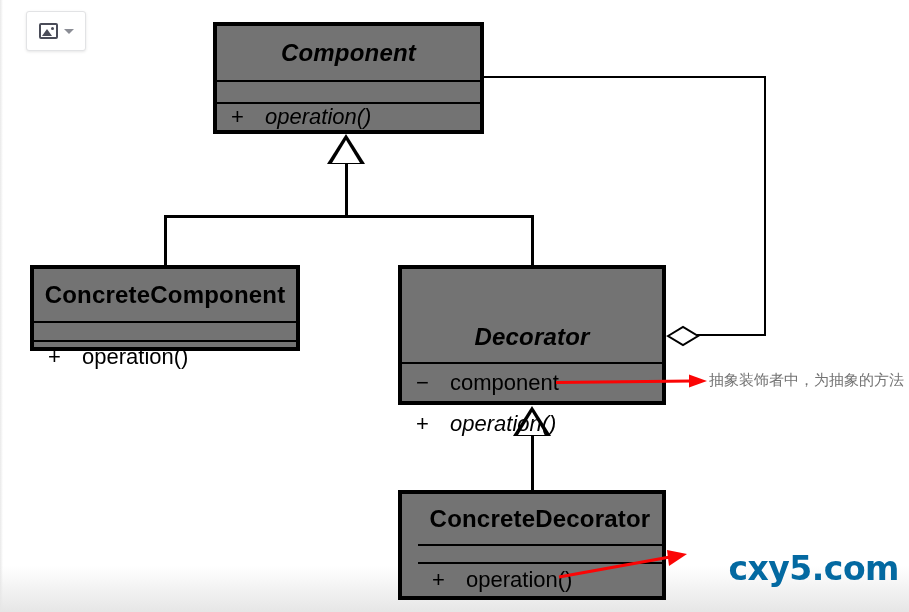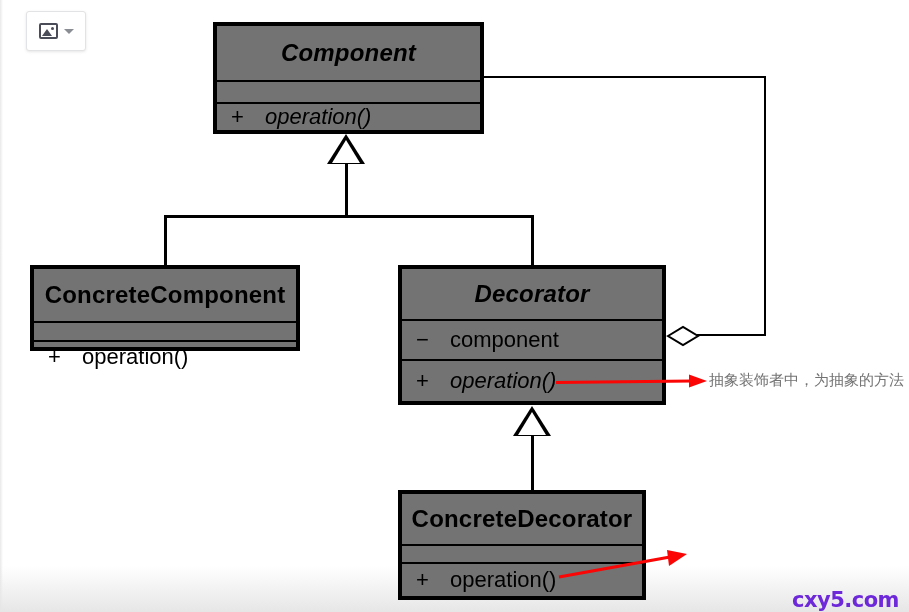--- a/index.html
+++ b/index.html
@@ -133,25 +133,25 @@
   #class-component .title-row { height: 56px; }
   #class-component .attr-row  { height: 22px; }
   #class-component .op-row    { height: 26px; }
 
   #class-concretecomponent { left: 30px; top: 265px; width: 270px; height: 86px; }
   #class-concretecomponent .title-row { height: 54px; }
   #class-concretecomponent .attr-row  { height: 19px; }
   #class-concretecomponent .op-row    { height: 30px; }
 
   #class-decorator { left: 398px; top: 265px; width: 268px; height: 140px; }
-  #class-decorator .title-row { height: 52px; }
+  #class-decorator .title-row { height: 52px; margin-top: 43px; }
   #class-decorator .attr-row  { height: 40px; }
   #class-decorator .op-row    { height: 40px; }
 
-  #class-concretedecorator { left: 398px; top: 490px; width: 248px; height: 110px; }
+  #class-concretedecorator { left: 398px; top: 490px; width: 268px; height: 110px; padding-left: 16px; }
   #class-concretedecorator .title-row { height: 52px; }
   #class-concretedecorator .attr-row  { height: 18px; }
   #class-concretedecorator .op-row    { height: 32px; }
 
   
   .line-v, .line-h {
     position: absolute;
     background: #000000;
     z-index: 2;
   }
@@ -196,23 +196,23 @@
     line-height: 19px;
     font-family: "DejaVu Sans", sans-serif;
     z-index: 6;
     white-space: pre-wrap;
   }
   .red-arrow { position: absolute; z-index: 6; }
   .red-arrow svg { display: block; }
 
   #watermark {
     position: absolute;
-    right: 10px; bottom: 0;
-    color: #6d28d9;
-    font-size: 21px;
+    right: 10px; bottom: 24px;
+    color: #0369a1;
+    font-size: 33px;
     font-weight: bold;
     font-family: "DejaVu Sans", sans-serif;
     letter-spacing: -0.5px;
     z-index: 7;
   }
 </style>
 </head>
 <body>
 
 <div id="page">

